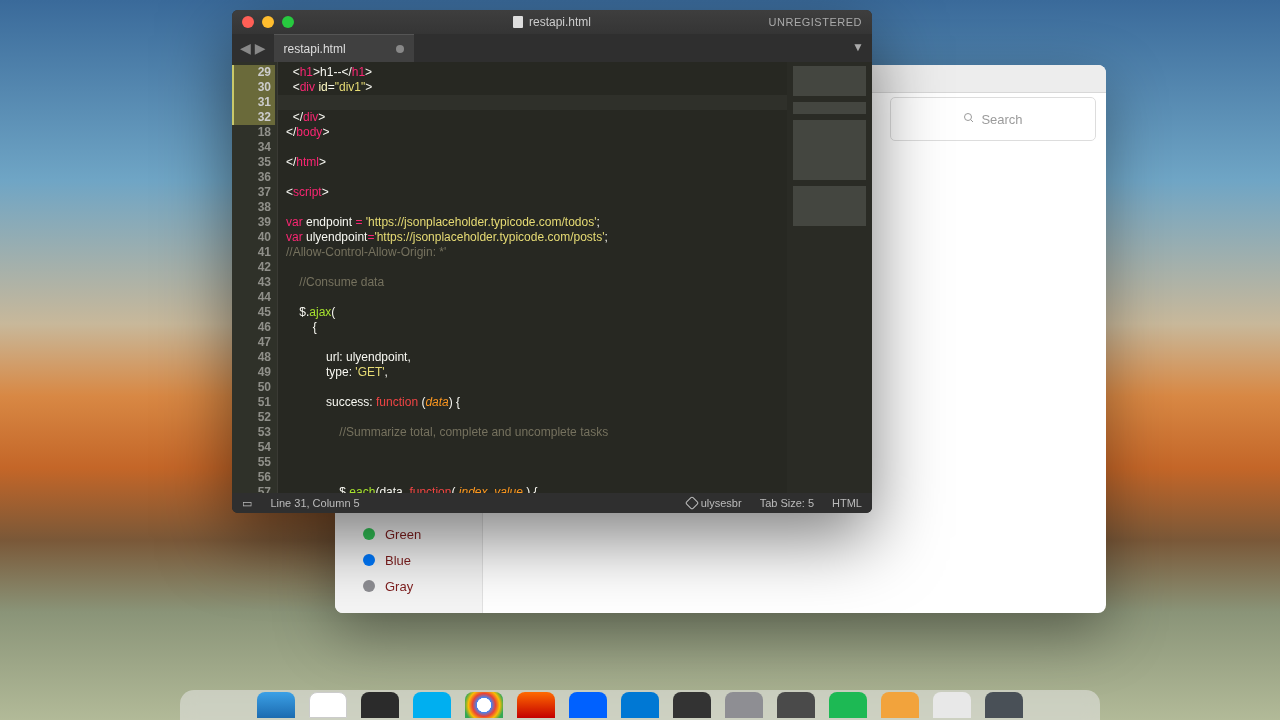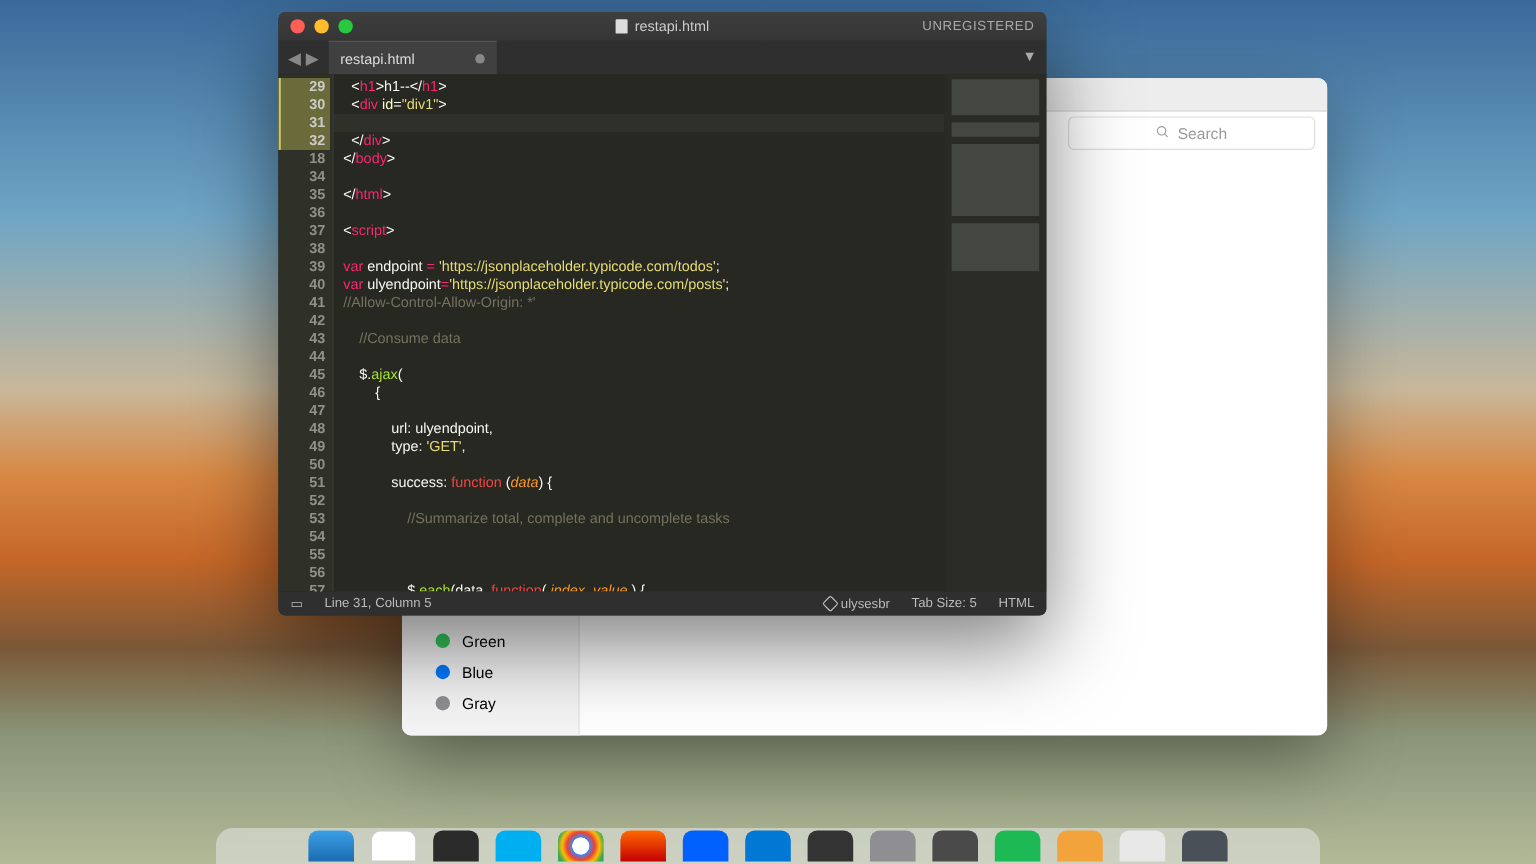--- a/index.html
+++ b/index.html
@@ -1,26 +1,26 @@
 <!DOCTYPE html>
 <html><head>
 <meta charset="utf-8">
 <style>
 * { margin: 0; padding: 0; box-sizing: border-box; font-family: -apple-system, BlinkMacSystemFont, "Helvetica Neue", sans-serif; }
 body { width: 1280px; height: 720px; overflow: hidden; background: linear-gradient(180deg,#3a6a9a 0%,#6fa5c5 25%,#c8b89a 45%,#d88844 55%,#c46628 65%,#7a5838 75%,#8a9478 85%,#b2ba98 100%); position: relative; }
 
 
 .backwin { position:absolute; left:335px; top:65px; width:771px; height:548px; background:#fff; border-radius:8px; box-shadow:0 20px 60px rgba(0,0,0,.35); overflow:hidden; }
 .backwin-top { height:28px; background:#ededed; border-bottom:1px solid #d8d8d8; }
-.backwin-search { position:absolute; top:32px; right:10px; left:555px; height:28px; background:#fff; border:1px solid #ddd; border-radius:5px; display:flex; align-items:center; justify-content:center; color:#9b9b9b; font-size:13px; gap:6px; }
+.backwin-search { position:absolute; top:32px; right:10px; left:555px; height:44px; background:#fff; border:1px solid #ddd; border-radius:5px; display:flex; align-items:center; justify-content:center; color:#9b9b9b; font-size:13px; gap:6px; }
 .backwin-sidebar { position:absolute; left:0; top:60px; width:148px; bottom:0; background:#f5f5f5; border-right:1px solid #e2e2e2; }
 .backwin-sidebar-scroll { position:absolute; right:0; top:0; width:8px; height:100%; }
 .backwin-sidebar-thumb { position:absolute; right:1px; top:0; width:6px; height:58%; background:#c8c8c8; border-radius:3px; }
 .color-list { padding-top:396px; }
-.color-item { display:flex; align-items:center; height:26px; padding-left:28px; font-size:13px; color:#000000; gap:10px; }
+.color-item { display:flex; align-items:center; height:26px; padding-left:28px; font-size:13px; color:#7f1d1d; gap:10px; }
 .swatch { width:12px; height:12px; border-radius:50%; }
 .sw-green{background:#34c759}.sw-blue{background:#007aff}.sw-purple{background:#af52de}.sw-gray{background:#8e8e93}
 
 
 .subl { position:absolute; left:232px; top:10px; width:640px; height:503px; background:#2b2b2b; border-radius:6px; box-shadow:0 25px 70px rgba(0,0,0,.5); overflow:hidden; }
 .subl-titlebar { height:24px; background:linear-gradient(#3e3e3e,#353535); display:flex; align-items:center; position:relative; }
 .traffic { display:flex; gap:8px; padding-left:10px; }
 .tl { width:12px; height:12px; border-radius:50%; }
 .tl-close{background:#ff5f56}.tl-min{background:#ffbd2e}.tl-max{background:#27c93f}
 .subl-title { position:absolute; left:0; right:0; text-align:center; color:#ccc; font-size:12px; display:flex; align-items:center; justify-content:center; gap:6px; pointer-events:none; }

